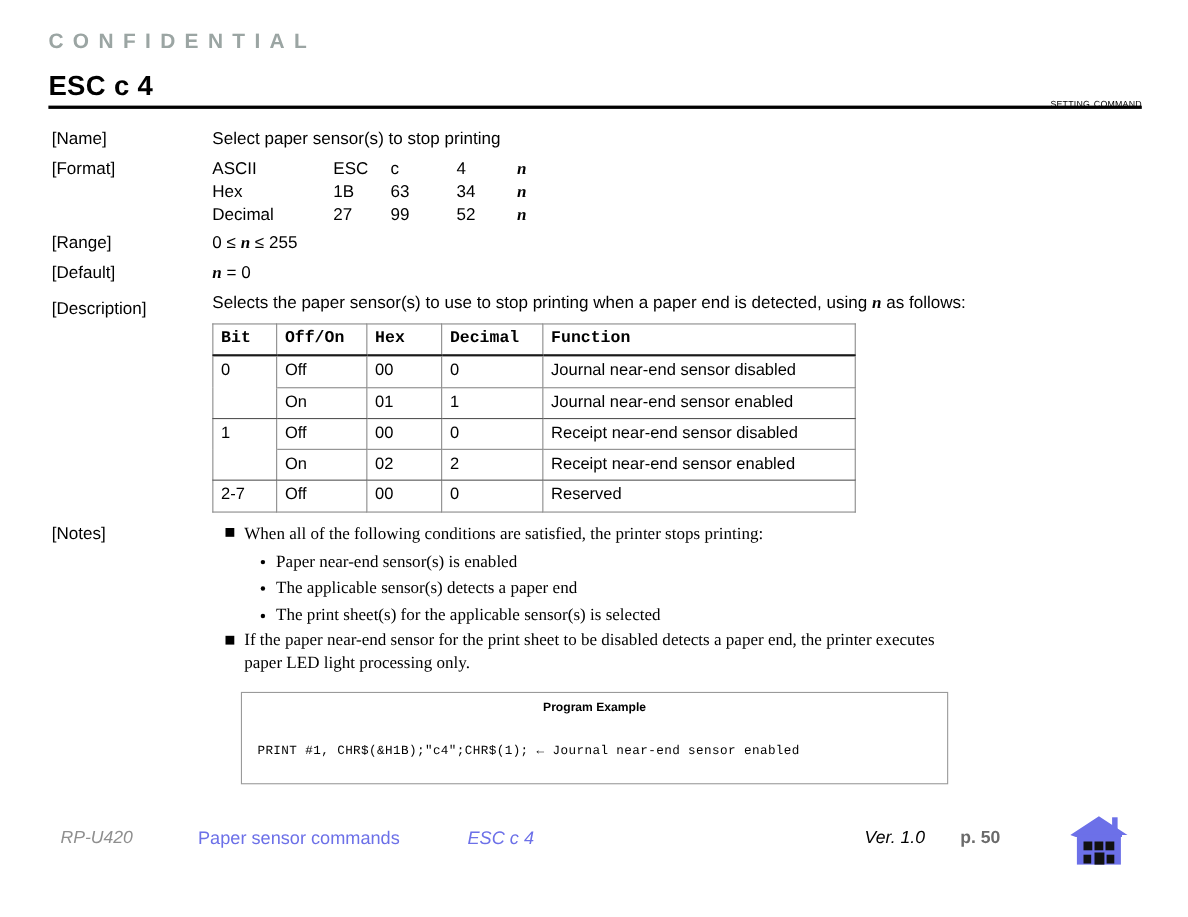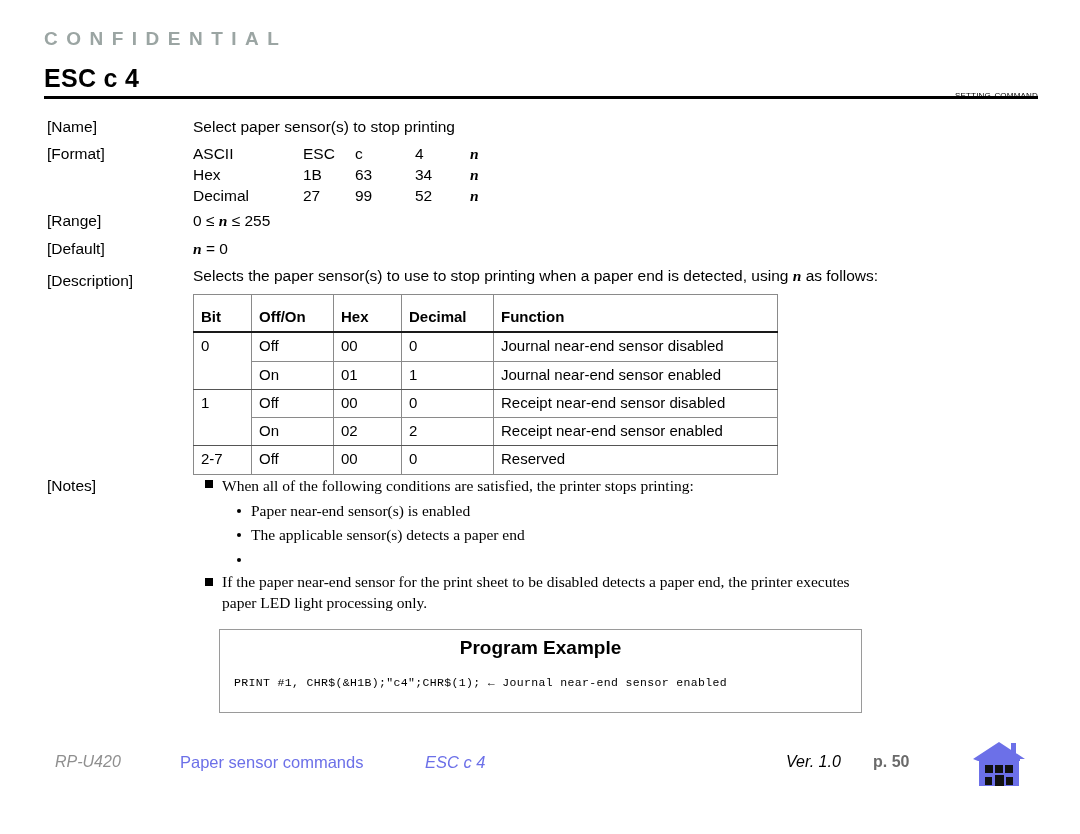--- a/index.html
+++ b/index.html
@@ -113,22 +113,23 @@
     border: 1px solid #8a8a8a;
     padding: 3px 6px 4px 7px;
     text-align: left;
     vertical-align: top;
     line-height: 1.35;
     height: 20px;
   }
   .bit-table thead th {
     font-weight: bold;
     border-bottom: 2px solid #1a1a1a;
-    padding-top: 12px;
+    padding-top: 3px;
     padding-bottom: 4px;
+    font-family: Liberation Mono, monospace;
   }
   .bit-table .col-bit { width: 44px; }
   .bit-table .col-offon { width: 68px; }
   .bit-table .col-hex { width: 54px; }
   .bit-table .col-dec { width: 78px; }
   .bit-table td.bitcell { border-bottom: none; }
   .bit-table td.bitcont { border-top: none; }
   .bit-table tr.grp-end td { border-bottom: 1px solid #555; }
 
   
@@ -168,21 +169,21 @@
     border: 1px solid #9a9a9a;
     box-sizing: border-box;
     background: #fff;
   }
   .prog-title {
     position: absolute;
     left: 0;
     right: 0;
     top: 7px;
     text-align: center;
-    font-size: 19px;
+    font-size: 11px;
     font-weight: bold;
   }
   .prog-code {
     position: absolute;
     left: 14px;
     top: 46px;
     font-family: "Liberation Mono", "DejaVu Sans Mono", monospace;
     font-size: 11.5px;
     letter-spacing: 0.35px;
     white-space: pre;
@@ -333,20 +334,21 @@
   <span class="sq" style="left:205px; top:480px;"></span>
   <div class="note-item" style="left:222px; top:476px;">When all of the following conditions are satisfied, the printer stops printing:</div>
 
   <span class="dot" style="left:237px; top:509px;"></span>
   <div class="note-item" style="left:251px; top:501px;">Paper near-end sensor(s) is enabled</div>
 
   <span class="dot" style="left:237px; top:533px;"></span>
   <div class="note-item" style="left:251px; top:525px;">The applicable sensor(s) detects a paper end</div>
 
   <span class="dot" style="left:237px; top:558px;"></span>
+  <div class="note-item" style="left:251px; top:550px;">The print sheet(s) for the applicable sensor(s) is selected</div>
 
   <span class="sq" style="left:205px; top:578px;"></span>
   <div class="note-item" style="left:222px; top:572px;">If the paper near-end sensor for the print sheet to be disabled detects a paper end, the printer executes</div>
   <div class="note-item" style="left:222px; top:593px;">paper LED light processing only.</div>
 
   <div class="prog-box">
     <div class="prog-title">Program Example</div>
     <div class="prog-code">PRINT #1, CHR$(&amp;H1B);"c4";CHR$(1); ← Journal near-end sensor enabled</div>
   </div>
 

